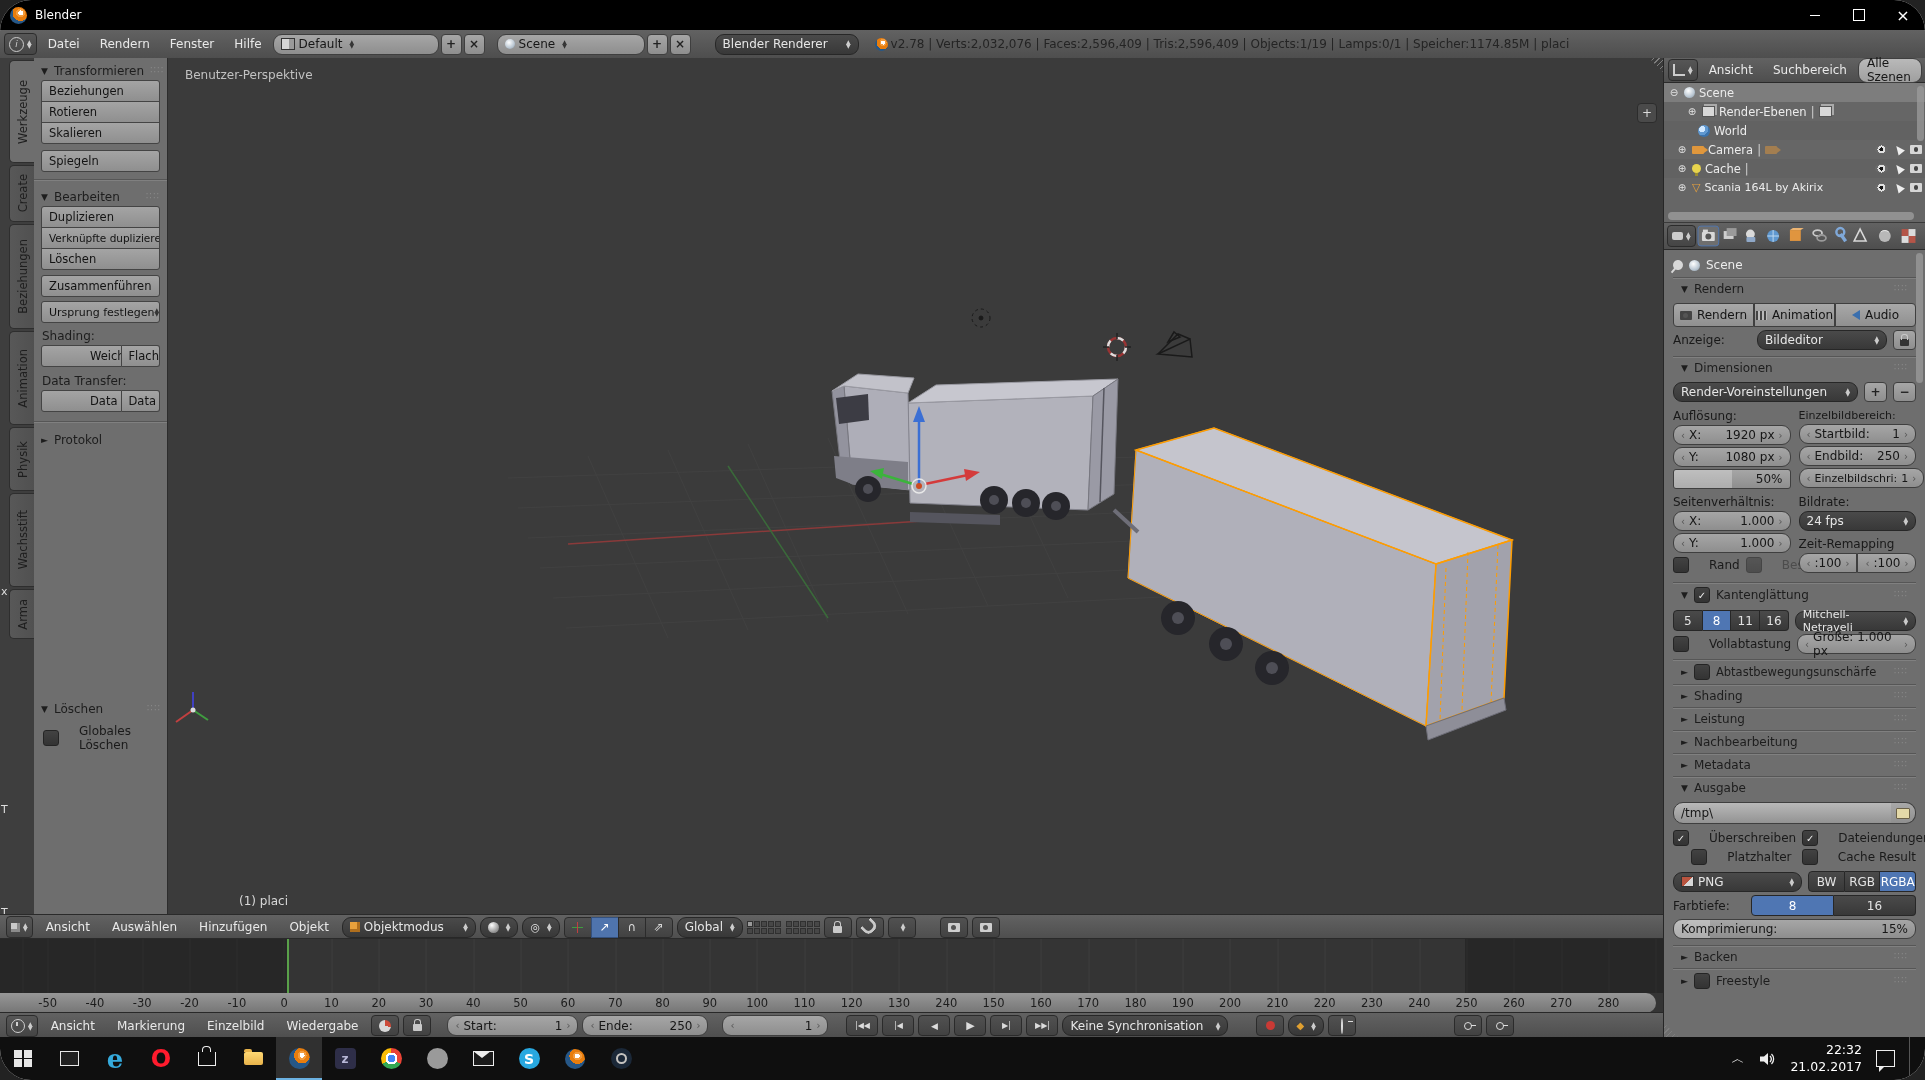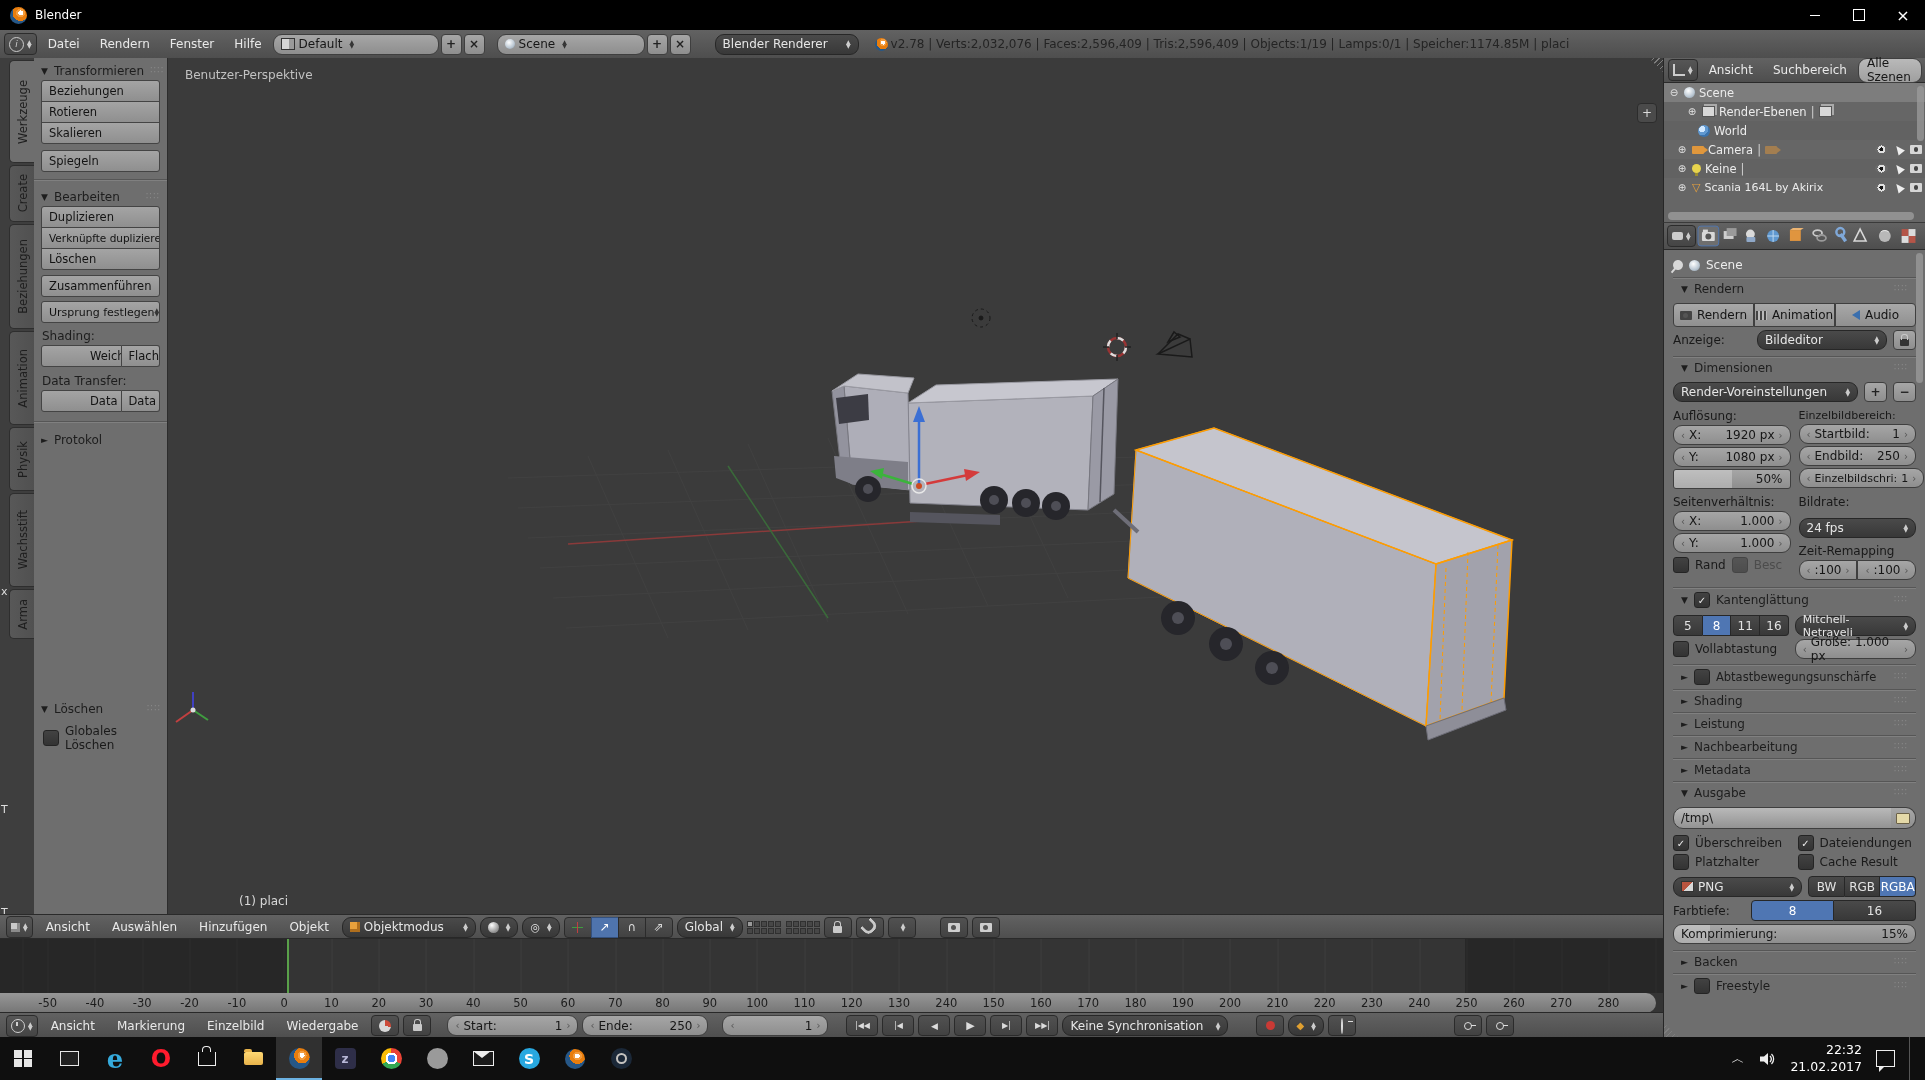--- a/index.html
+++ b/index.html
@@ -1,17 +1,17 @@
 <!DOCTYPE html>
 <html><head>
 <meta charset="utf-8">
 <style>
   html,body{margin:0;padding:0;background:#222;}
   #screen{position:relative;width:1925px;height:1080px;overflow:hidden;
-    font-family:"DejaVu Sans",sans-serif;font-size:12px;color:#ddd;background:#ffffff;}
+    font-family:"DejaVu Sans",sans-serif;font-size:12px;color:#ddd;background:#ffffff;border-radius:31px;}
   .abs{position:absolute;}
   
   .hdrbar{background:linear-gradient(#626262,#4e4e4e);border-bottom:1px solid #2a2a2a;
     display:flex;align-items:center;color:#e6e6e6;}
   .menu{padding:0 9px;color:#e9e9e9;cursor:default;}
   .pill{display:inline-flex;align-items:center;gap:4px;height:19px;padding:0 7px;border-radius:9px;
     background:linear-gradient(#a6a6a6,#8e8e8e);border:1px solid #3f3f3f;color:#161616;}
   .pill.dark{background:linear-gradient(#4a4a4a,#383838);color:#e6e6e6;border-color:#272727;}
   .pill .val{margin-left:auto;}
   .sq{display:inline-flex;align-items:center;justify-content:center;width:19px;height:19px;border-radius:4px;
@@ -158,21 +158,21 @@
   .slider{position:relative;overflow:hidden;}
   .slider .fill{position:absolute;left:0;top:0;bottom:0;background:rgba(255,255,255,.28);}
   .col2{display:flex;gap:8px;}
   .col2>div{flex:1;min-width:0;}
   .pathfield{flex:1;display:flex;align-items:center;height:20px;padding:0 7px;border-radius:10px 0 0 10px;
     background:linear-gradient(#b9b9b9,#939393);border:1px solid #3f3f3f;color:#161616;}
   .folderbtn{width:24px;height:20px;border-radius:0 10px 10px 0;border:1px solid #3f3f3f;border-left:none;
     background:linear-gradient(#a8a8a8,#8f8f8f);display:flex;align-items:center;justify-content:center;}
   .foldico{width:12px;height:9px;background:#e4d9a8;border:1px solid #6b6147;border-radius:1px;}
   .imgico{width:11px;height:9px;background:linear-gradient(135deg,#b9543f 0 50%,#d8d8d8 50%);border:1px solid #333;}
-  .checkrow{display:flex;align-items:center;gap:6px;color:#1a1a1a;}
+  .checkrow{display:flex;align-items:center;gap:20px;color:#1a1a1a;justify-content:flex-end;}
   .dim{color:#4c4c4c;}
   
   .taskbar{left:0;top:1037px;width:1925px;height:43px;background:#0f0f0f;display:flex;align-items:center;color:#fff;}
   .tbslot{width:46px;height:43px;display:flex;align-items:center;justify-content:center;flex:0 0 auto;}
   .tbslot.activeapp{background:rgba(255,255,255,.14);box-shadow:inset 0 -2px 0 #6cb2e2;}
   .winlogo{display:grid;grid-template-columns:8px 8px;grid-template-rows:8px 8px;gap:1.5px;}
   .winlogo i{background:#e6e6e6;}
   .searchbox{width:352px;height:33px;background:#fff;display:flex;align-items:center;gap:8px;padding:0 10px;
     box-sizing:border-box;margin-right:2px;border:1px solid #777;}
   .searchbox input{border:none;outline:none;flex:1;font:13px "DejaVu Sans",sans-serif;color:#444;background:transparent;}
@@ -671,21 +671,21 @@
       <span class="oi-cam" style="opacity:.5"></span>
       <span class="octrl">
         <span class="i-eye"></span>
         <span class="i-cur"></span>
         <span class="i-camr"></span>
       </span>
     </div>
     <div class="orow" style="padding-left:12px">
       <span class="otgl">⊕</span>
       <span class="oi-lamp"></span>
-      <span>Keine</span>
+      <span>Cache</span>
       <span class="dim" style="color:#cfcfcf">|</span>
       <span class="octrl">
         <span class="i-eye"></span>
         <span class="i-cur"></span>
         <span class="i-camr"></span>
       </span>
     </div>
     <div class="orow" style="padding-left:12px">
       <span class="otgl">⊕</span>
       <span class="oi-mesh">▽</span>
@@ -880,21 +880,21 @@
                 <span class="cb"></span>
                 <span>Rand</span>
               </span>
             <span class="checkrow dim">
                 <span class="cb" style="opacity:.55"></span>
                 <span class="dim">Besc</span>
               </span>
           </div>
         </div>
         <div>
-          <div class="plabel" style="margin:4px 0 9px">Bildrate:</div>
+          <div class="plabel" style="margin:4px 0 2px">Bildrate:</div>
           <div class="prow" style="margin:2px 0">
               <span class="pill dark" style="flex:1">
             <span>24 fps</span>
             <span class="ud" style="margin-left:auto">▲<br>▼</span>
               </span>
             </div>
           <div class="plabel" style="margin:6px 0 2px">Zeit-Remapping</div>
           <div class="prow" style="margin:2px 0">
             <span class="pill" style="flex:1;border-radius:9px 0 0 9px">
                 <span class="sidearr">‹</span>

